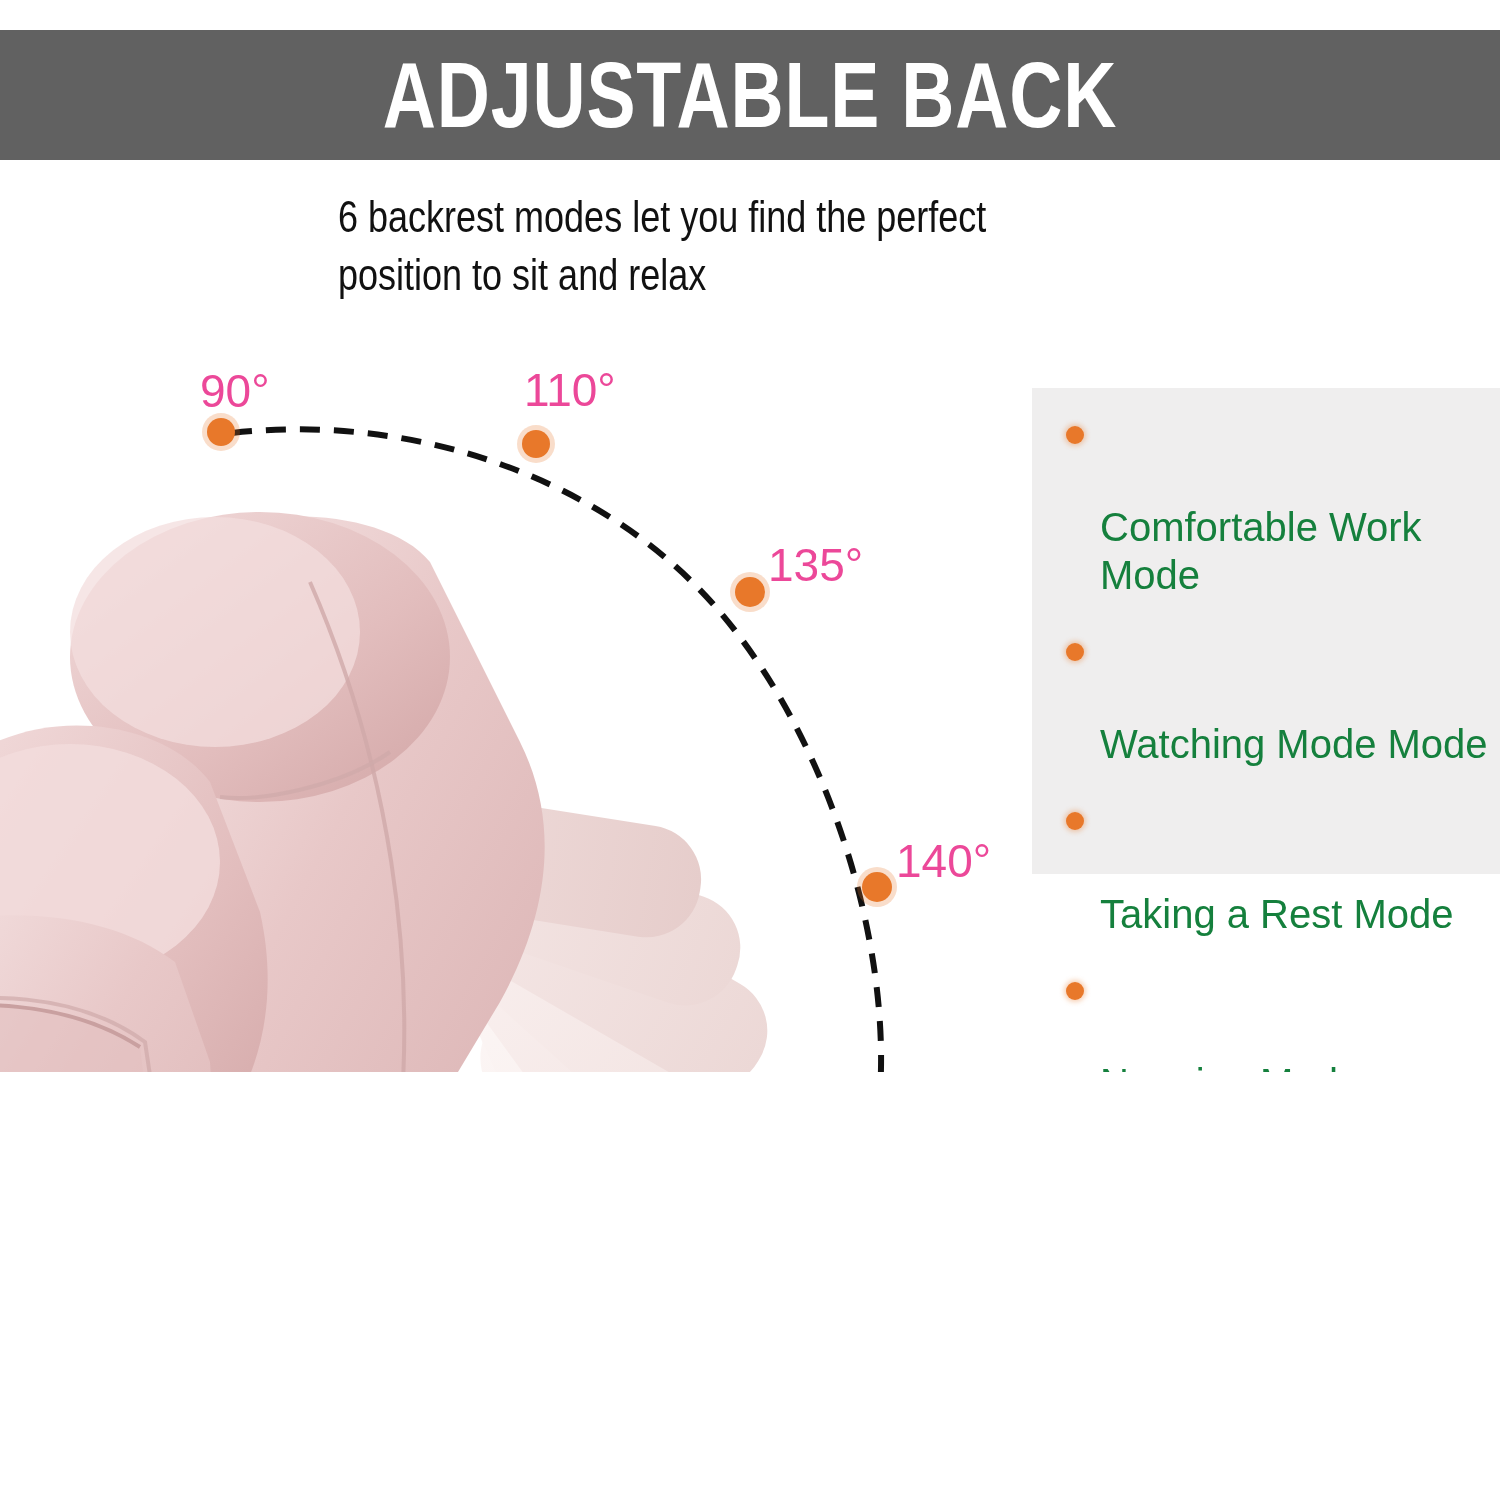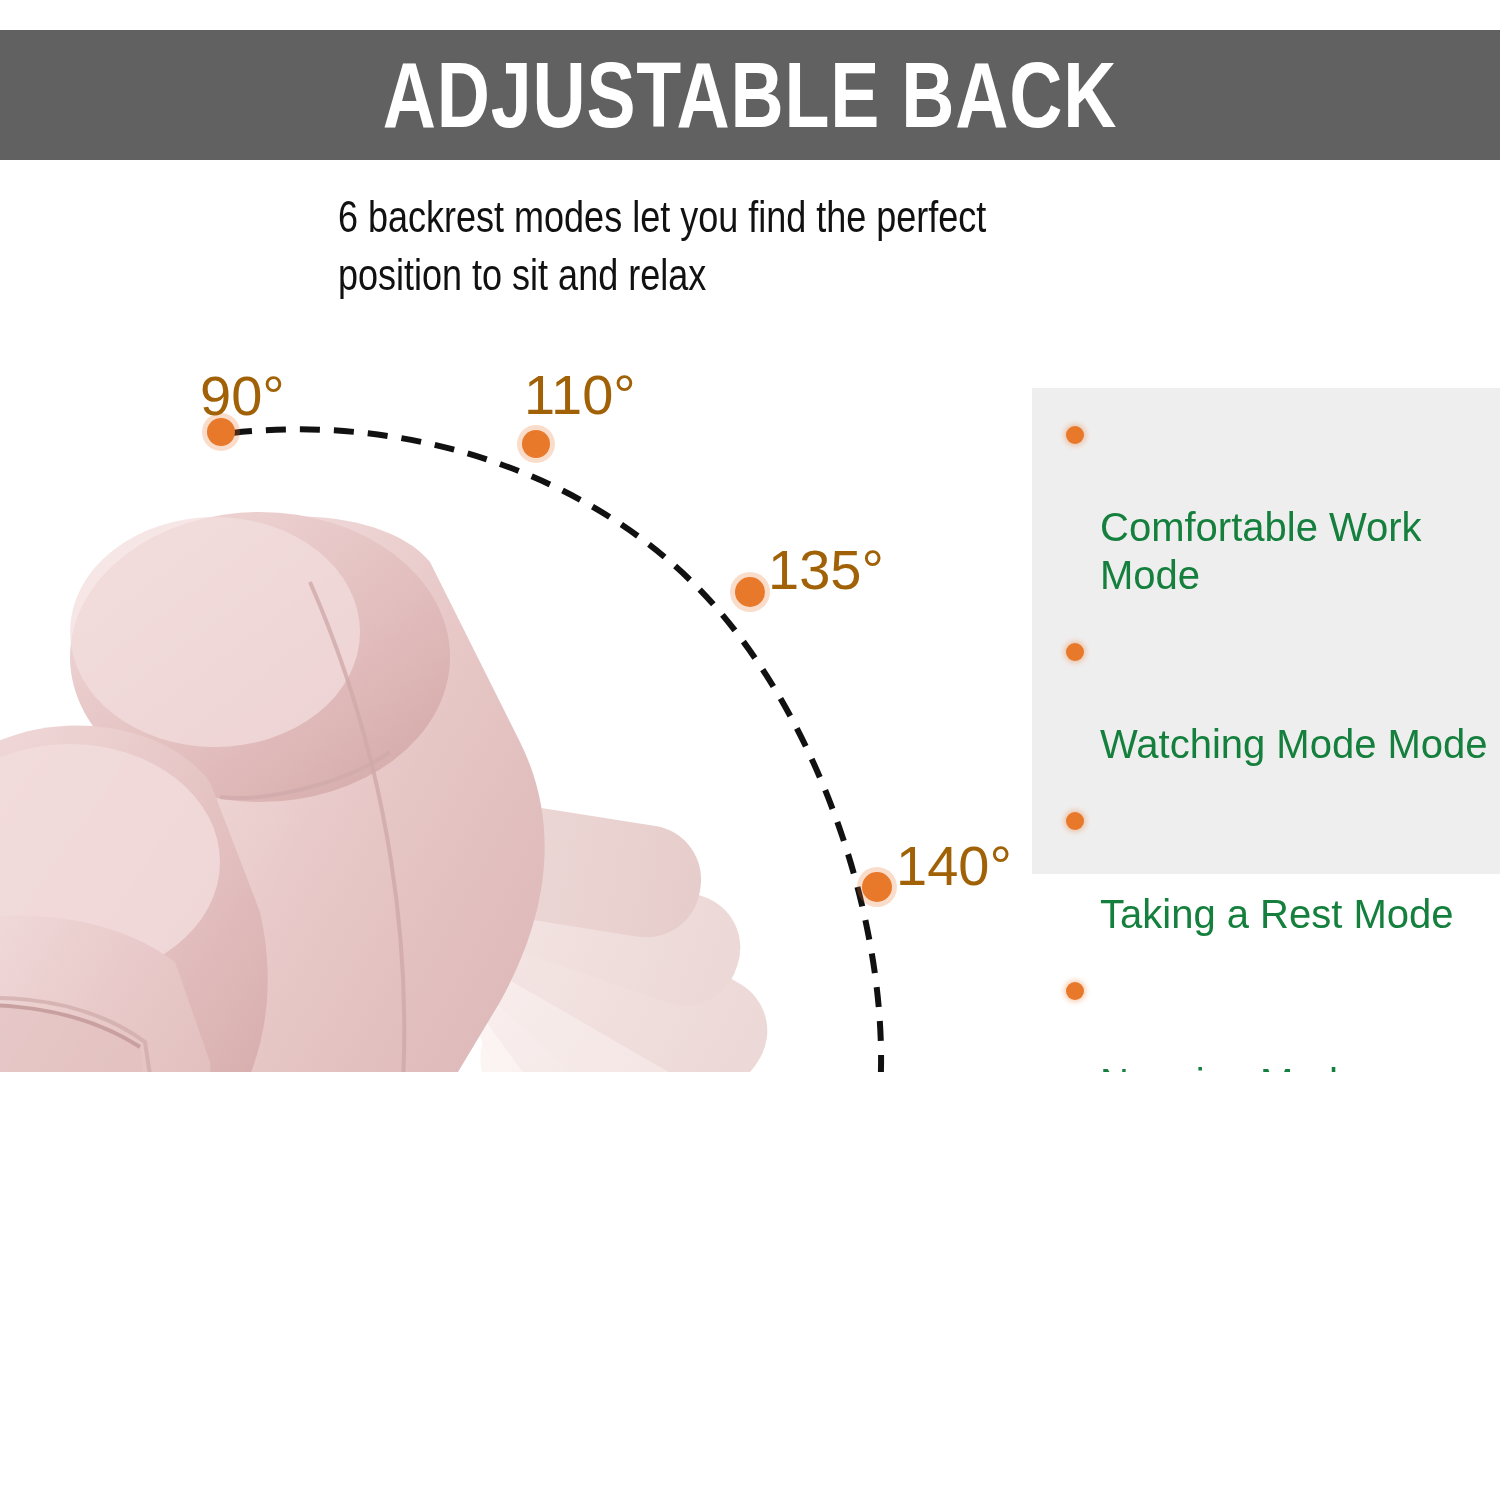--- a/index.html
+++ b/index.html
@@ -44,22 +44,22 @@
   
   .chair-wrap{position:absolute;left:-40px;top:430px;width:830px;height:1070px;}
   .chair-wrap svg{display:block;}
 
   
   .arc-layer{position:absolute;left:0;top:0;width:1500px;height:1500px;pointer-events:none;}
 
   
   .angle-label{
     position:absolute;
-    color:#a16207;
-    font-size:56px;
+    color:#ec4899;
+    font-size:46px;
     font-weight:400;
     white-space:nowrap;
     line-height:1;
   }
 
   
   .mode-panel{
     position:absolute;left:1032px;top:376px;width:468px;height:486px;
     background:#efeeee;
   }

